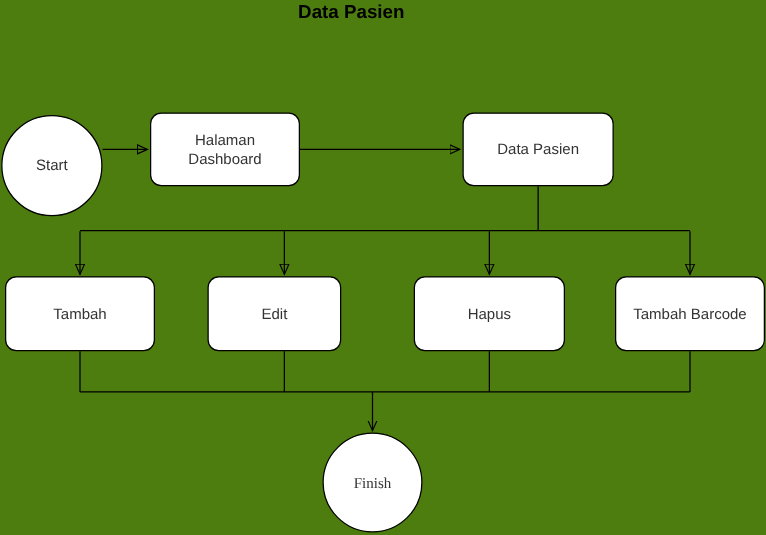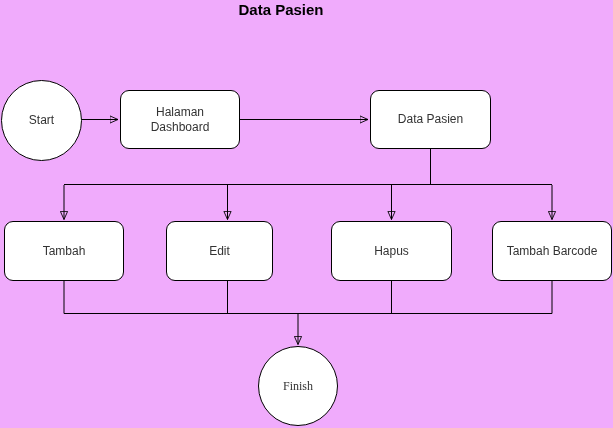--- a/index.html
+++ b/index.html
@@ -5,21 +5,21 @@
   html, body {
     margin: 0;
     padding: 0;
     background: #ffffff;
     font-family: "Liberation Sans", sans-serif;
   }
   .canvas {
     position: relative;
     width: 613px;
     height: 428px;
-    background: #f0abfc;
+    background: #4d7c0f;
     overflow: hidden;
   }
   .diagram-title {
     position: absolute;
     top: 1px;
     left: 281px;
     transform: translateX(-50%);
     font-size: 15px;
     font-weight: bold;
     color: #000000;
@@ -47,21 +47,21 @@
     justify-content: center;
     text-align: center;
     font-size: 12px;
     color: #333333;
     line-height: 1.2;
     padding: 2px 4px;
   }
   .node.rounded { border-radius: 9px; }
   .node.circle  { border-radius: 50%; }
 
-  .n-start   { left: 1px;   top: 80px;  width: 81px;  height: 81px; }
+  .n-start   { left: 1px;   top: 92px;  width: 81px;  height: 81px; }
   .n-dash    { left: 120px; top: 90px;  width: 120px; height: 59px; }
   .n-datap   { left: 370px; top: 90px;  width: 121px; height: 59px; }
   .n-tambah  { left: 4px;   top: 221px; width: 120px; height: 60px; }
   .n-edit    { left: 166px; top: 221px; width: 107px; height: 60px; }
   .n-hapus   { left: 331px; top: 221px; width: 121px; height: 60px; }
   .n-cetak   { left: 492px; top: 221px; width: 120px; height: 60px; }
   .n-finish  { left: 258px; top: 346px; width: 80px;  height: 80px; font-family: Liberation Serif, serif; }
 </style>
 </head>
 <body>

